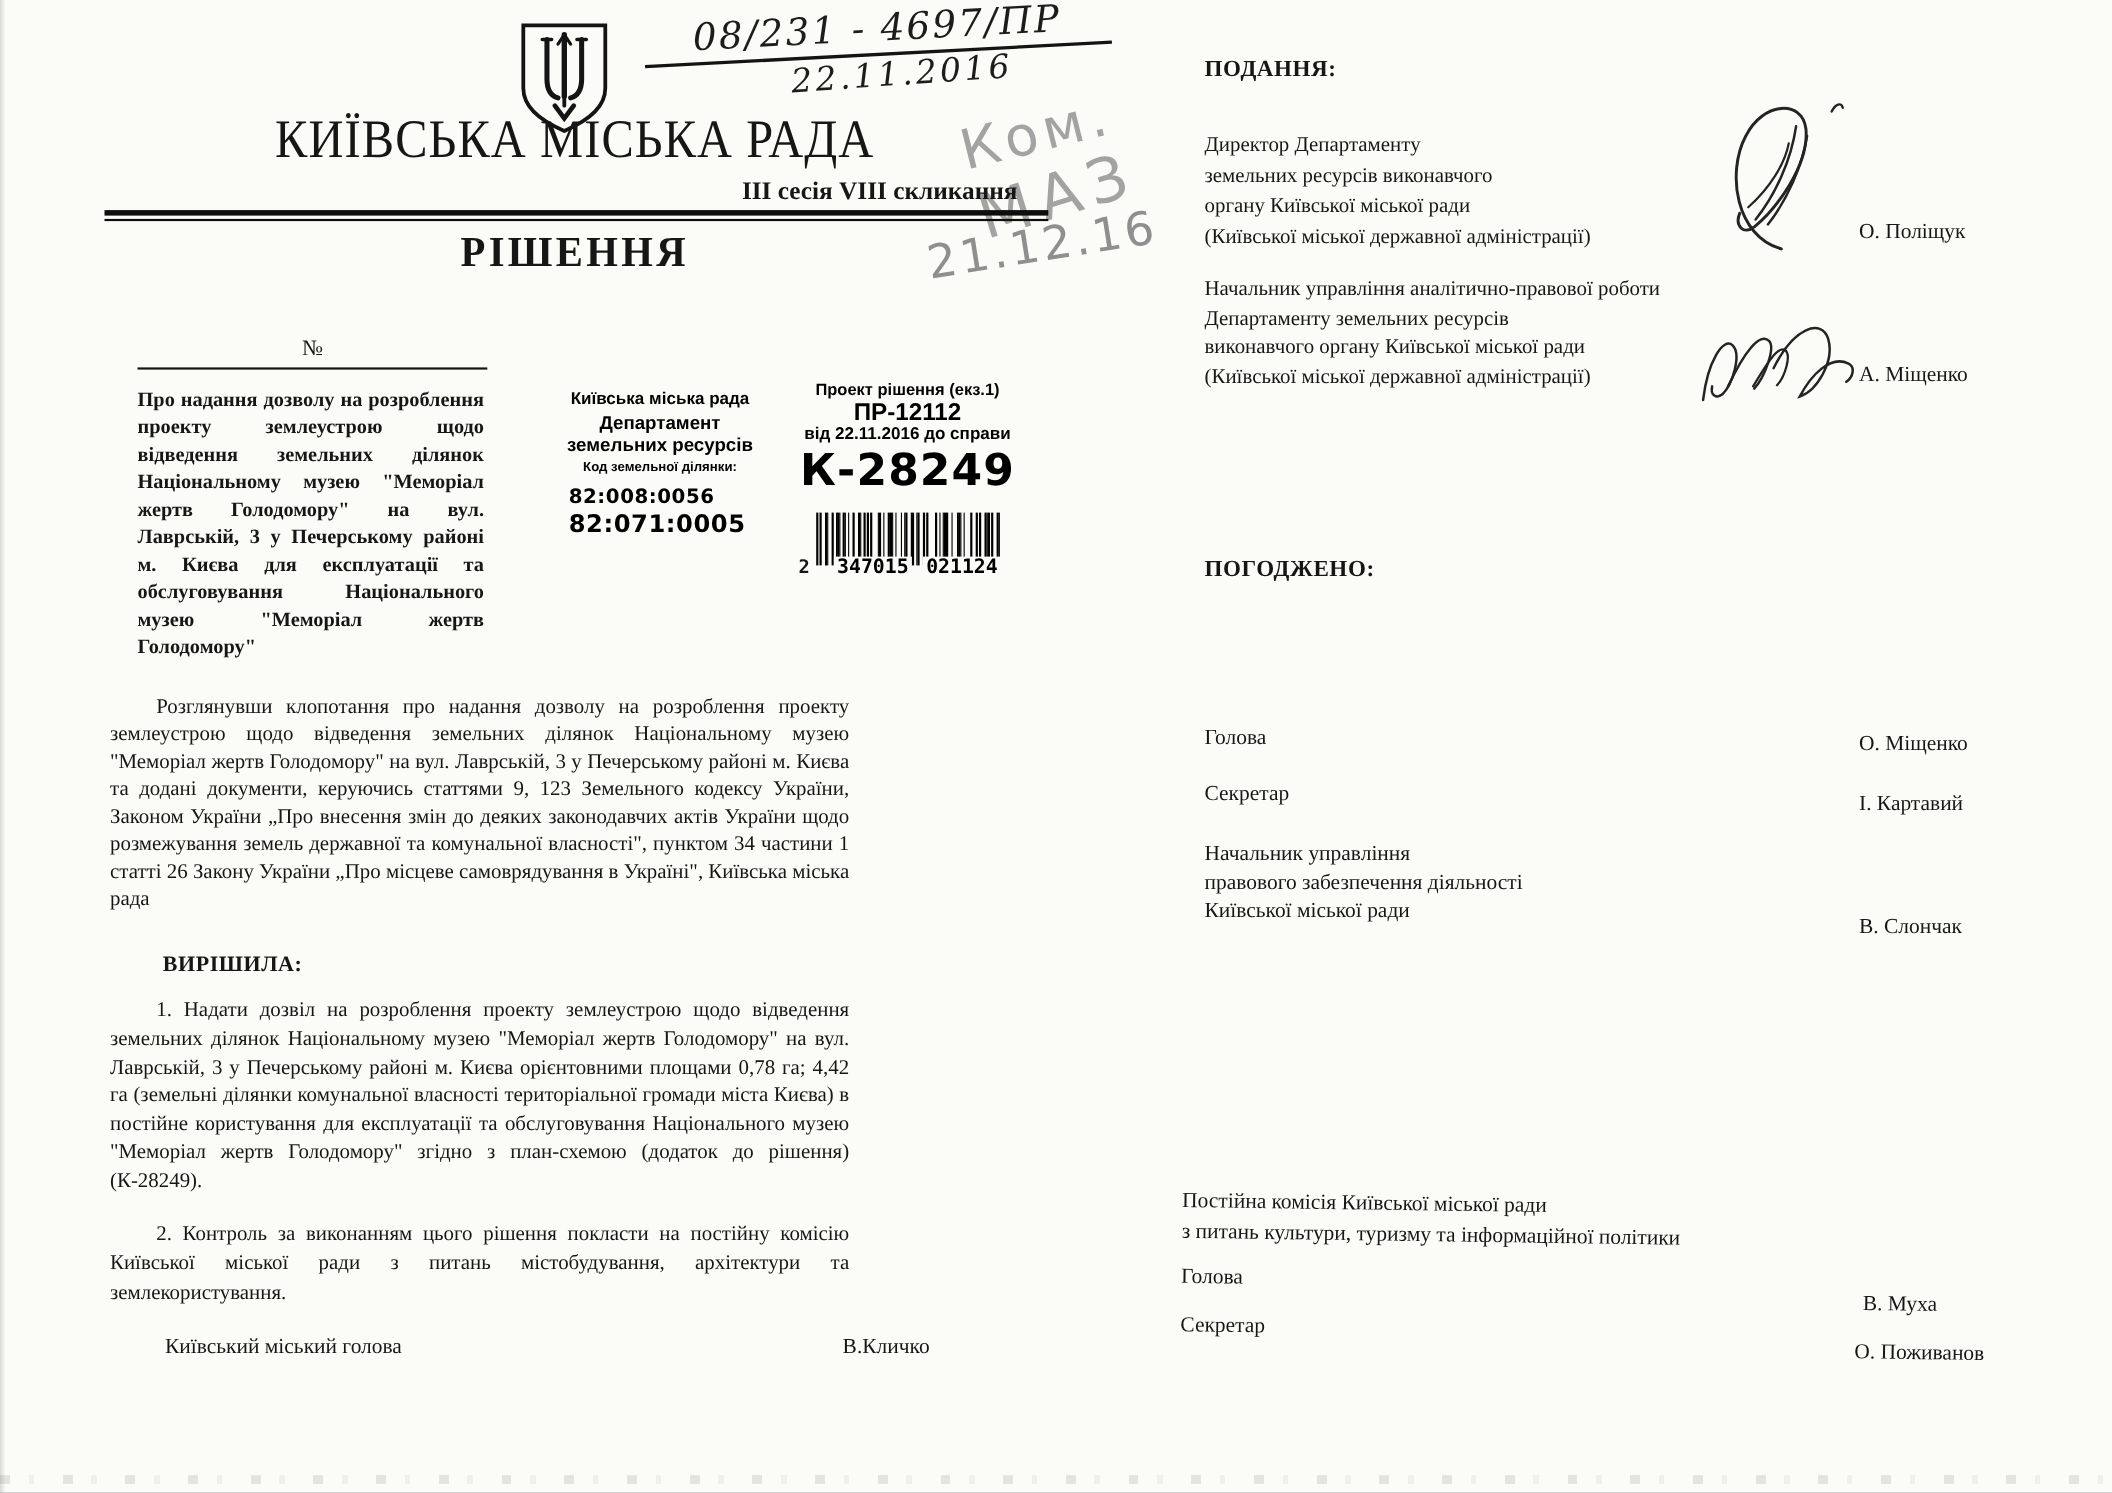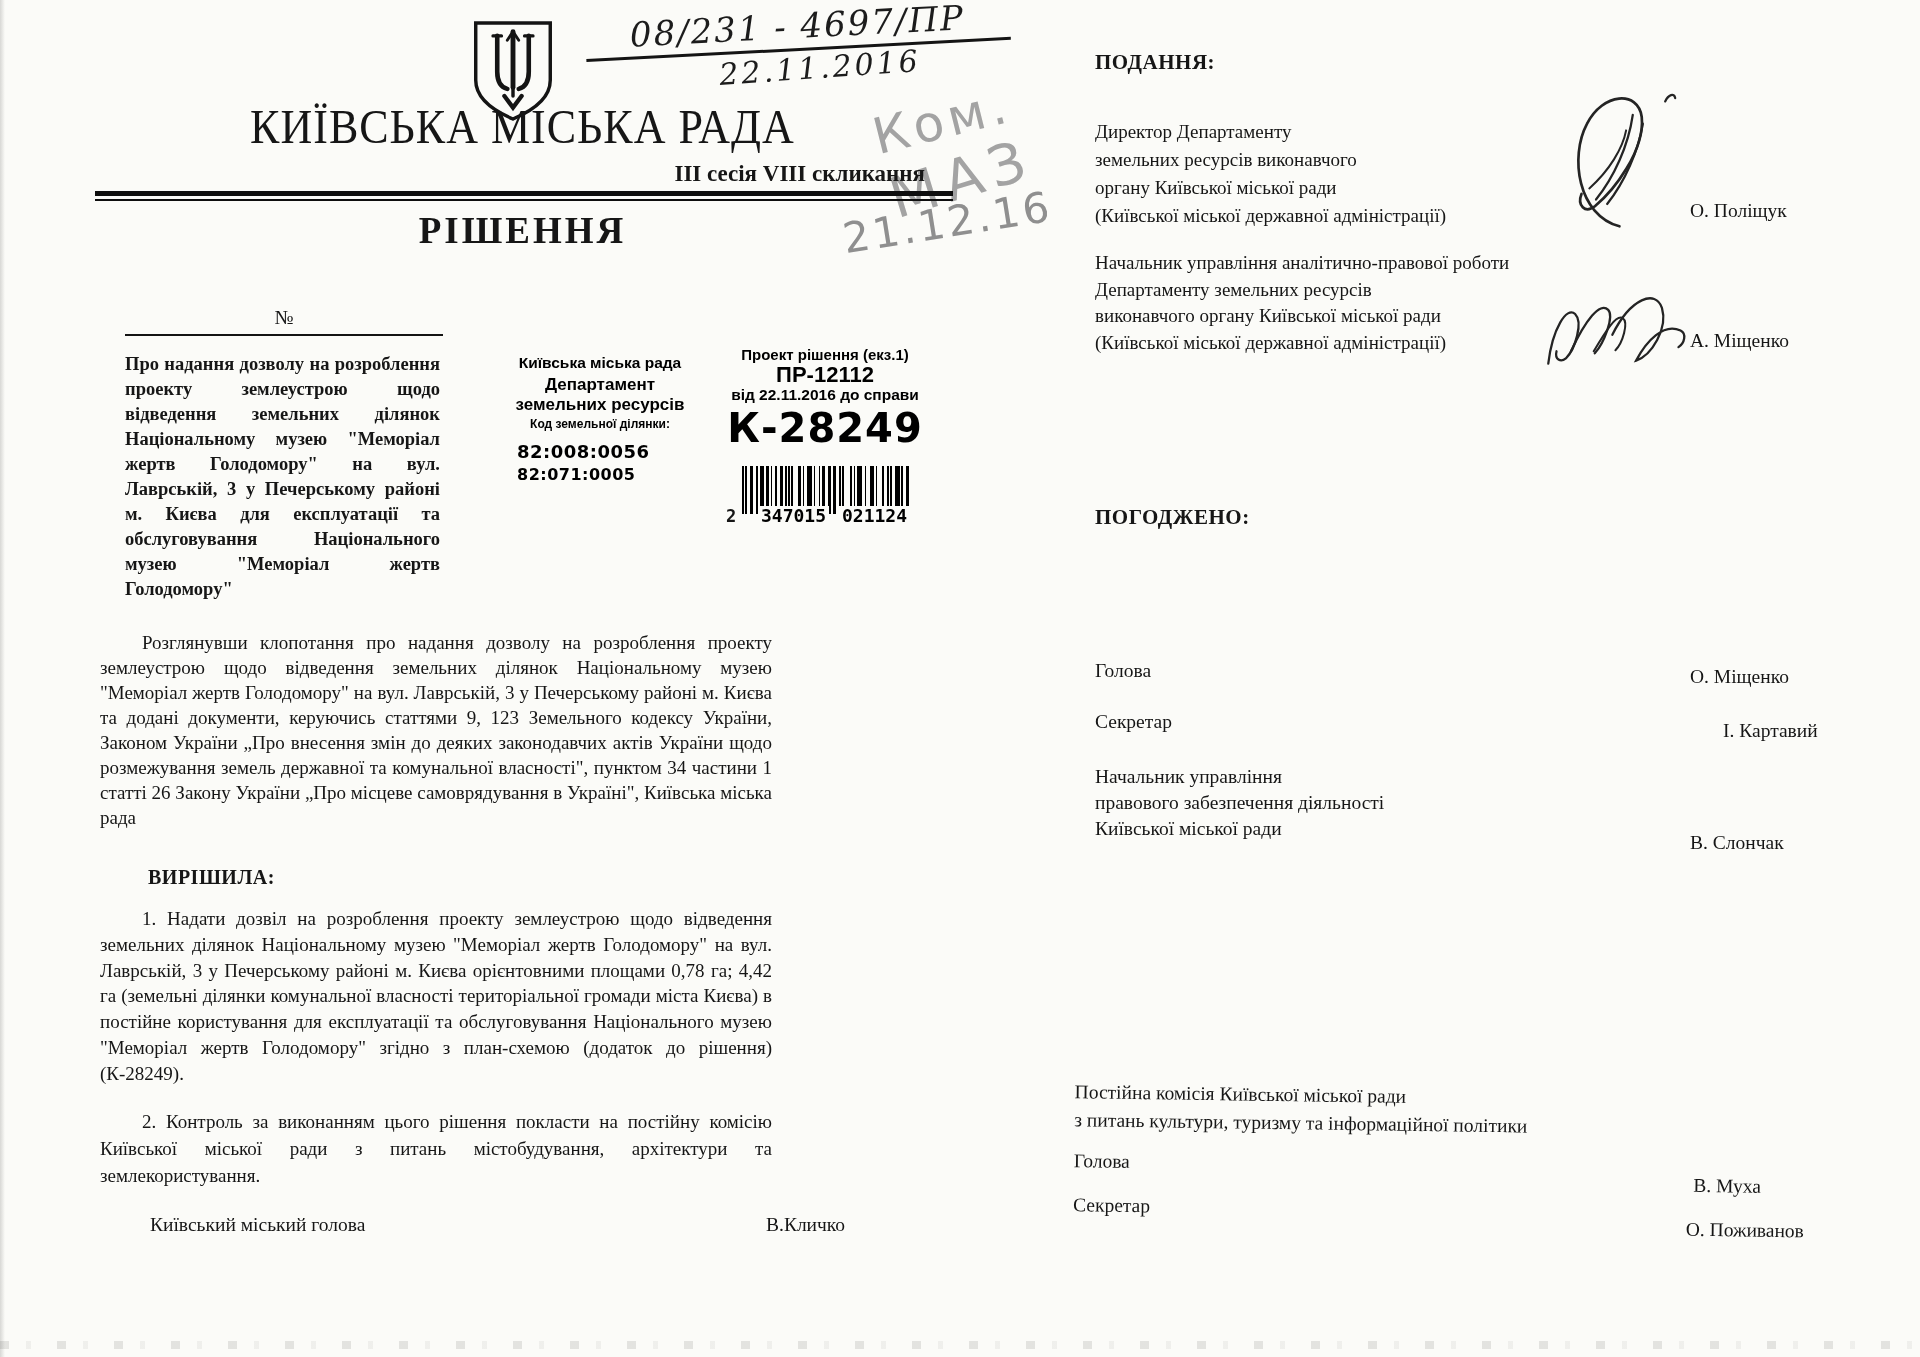--- a/index.html
+++ b/index.html
@@ -79,21 +79,21 @@
 
   <div class="abs serif" style="left:125px;top:306px;width:318px;height:28px;border-bottom:2px solid #141414;text-align:center;font-size:20px;">№</div>
 
   <div class="abs serif just" style="left:125px;top:352px;width:315px;font-size:18.5px;line-height:25px;font-weight:bold;">Про надання дозволу на розроблення проекту землеустрою щодо відведення земельних ділянок Національному музею "Меморіал жертв Голодомору" на вул. Лаврській, 3 у Печерському районі м. Києва для експлуатації та обслуговування Національного музею "Меморіал жертв Голодомору"</div>
 
   <div class="abs" style="left:510px;top:354px;width:180px;color:#000;">
     <div class="sans ctr" style="font-size:15.5px;font-weight:bold;">Київська міська рада</div>
     <div class="sans ctr" style="font-size:17px;font-weight:bold;line-height:20px;margin-top:3px;">Департамент<br>земельних ресурсів</div>
     <div class="sans ctr" style="font-size:12px;font-weight:bold;margin-top:2px;">Код земельної ділянки:</div>
     <div class="heavy" style="font-size:18px;margin-top:10px;margin-left:7px;letter-spacing:.5px;">82:008:0056</div>
-    <div class="heavy" style="font-size:16px;margin-top:3px;margin-left:7px;letter-spacing:.5px;">82:071:0005</div>
+    <div class="heavy" style="font-size:22px;margin-top:3px;margin-left:7px;letter-spacing:.5px;">82:071:0005</div>
   </div>
 
   <div class="abs ctr" style="left:700px;top:346px;width:250px;color:#000;">
     <div class="sans" style="font-size:15px;font-weight:bold;">Проект рішення (екз.1)</div>
     <div class="sans" style="font-size:22px;font-weight:bold;line-height:23px;">ПР-12112</div>
     <div class="sans" style="font-size:15.5px;font-weight:bold;">від 22.11.2016  до справи</div>
     <div class="heavy" style="font-size:40px;line-height:48px;letter-spacing:1px;">К-28249</div>
   </div>
 
   <div class="abs" style="left:742px;top:466px;width:170px;height:62px;">
@@ -141,21 +141,21 @@
   </div>
   <div class="abs serif name-col" style="left:1690px;top:330px;">А. Міщенко</div>
 
   <div class="abs serif" style="left:1095px;top:505px;font-size:21px;font-weight:bold;letter-spacing:.5px;">ПОГОДЖЕНО:</div>
 
 
   <div class="abs serif" style="left:1095px;top:660px;font-size:19.5px;">Голова</div>
   <div class="abs serif name-col" style="left:1690px;top:666px;">О. Міщенко</div>
 
   <div class="abs serif" style="left:1095px;top:711px;font-size:19.5px;">Секретар</div>
-  <div class="abs serif name-col" style="left:1690px;top:720px;margin-left:33px;">І. Картавий</div>
+  <div class="abs serif name-col" style="left:1690px;top:720px;">І. Картавий</div>
 
   <div class="abs serif" style="left:1095px;top:764px;font-size:19.5px;line-height:26px;">Начальник управління<br>правового забезпечення діяльності<br>Київської міської ради</div>
   <div class="abs serif name-col" style="left:1690px;top:832px;">В. Слончак</div>
 
   <div class="abs" style="left:1060px;top:1070px;width:810px;height:190px;transform:rotate(0.8deg);transform-origin:left top;">
     <div class="abs serif" style="left:15px;top:8px;font-size:19.5px;line-height:28px;">Постійна комісія Київської міської ради<br>з питань культури, туризму та інформаційної політики</div>
     <div class="abs serif" style="left:15px;top:80px;font-size:19.5px;">Голова</div>
     <div class="abs serif name-col" style="left:635px;top:96px;">В. Муха</div>
     <div class="abs serif" style="left:15px;top:124px;font-size:19.5px;">Секретар</div>
     <div class="abs serif name-col" style="left:628px;top:140px;">О. Поживанов</div>

